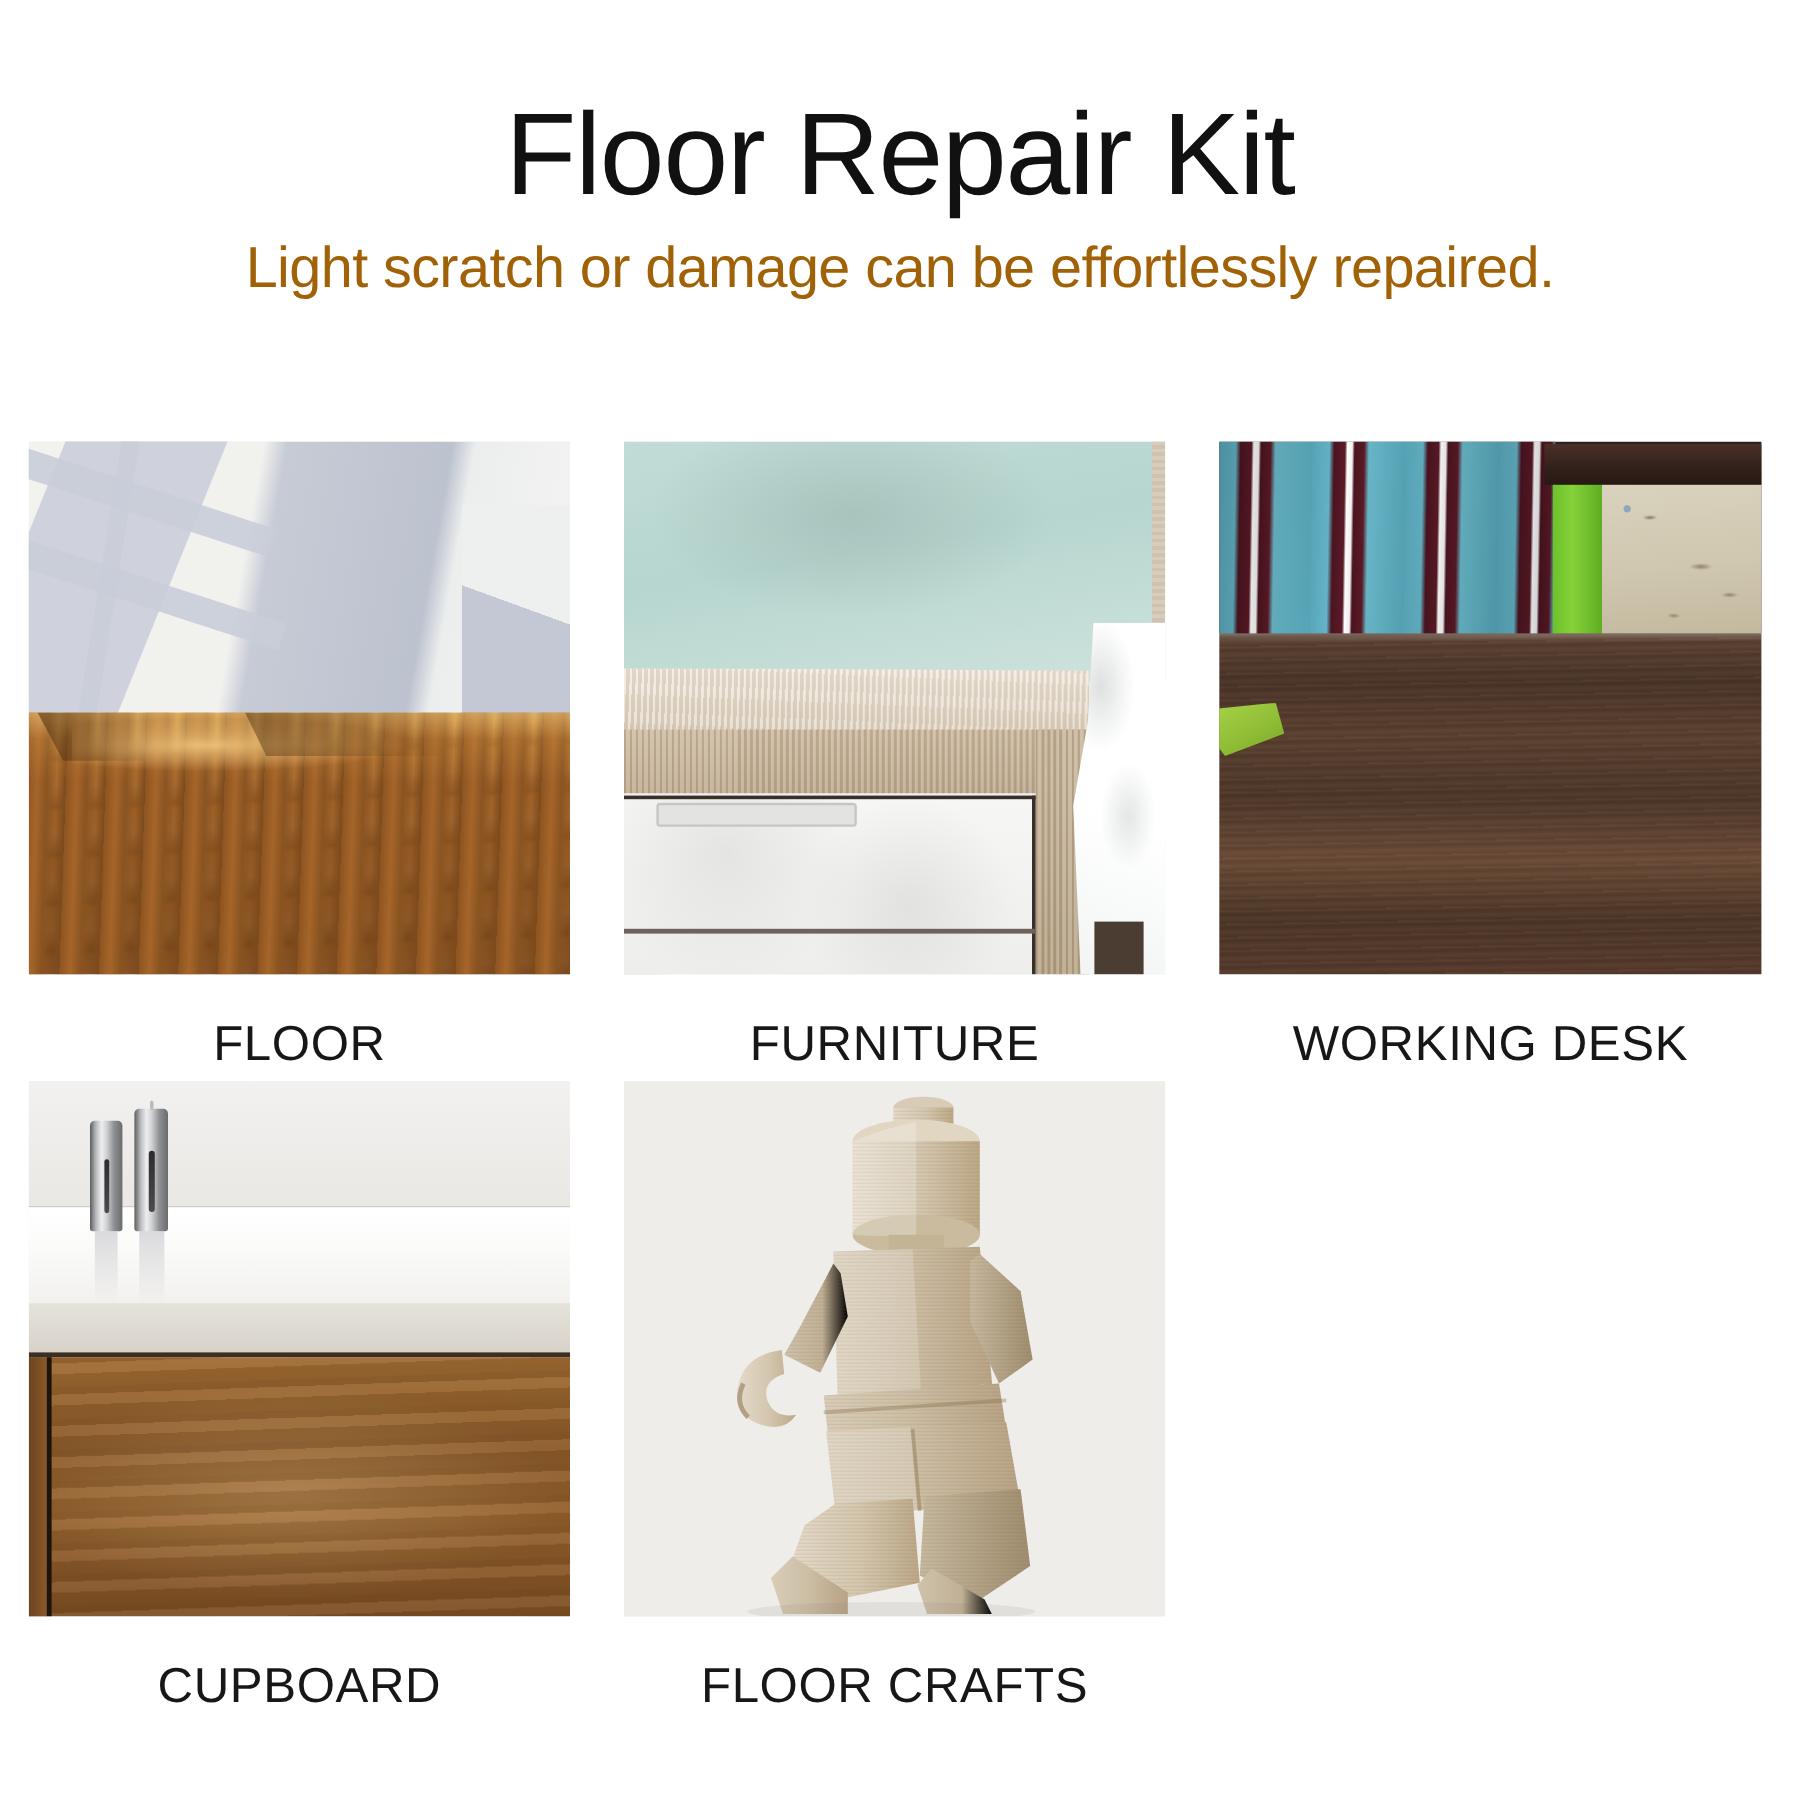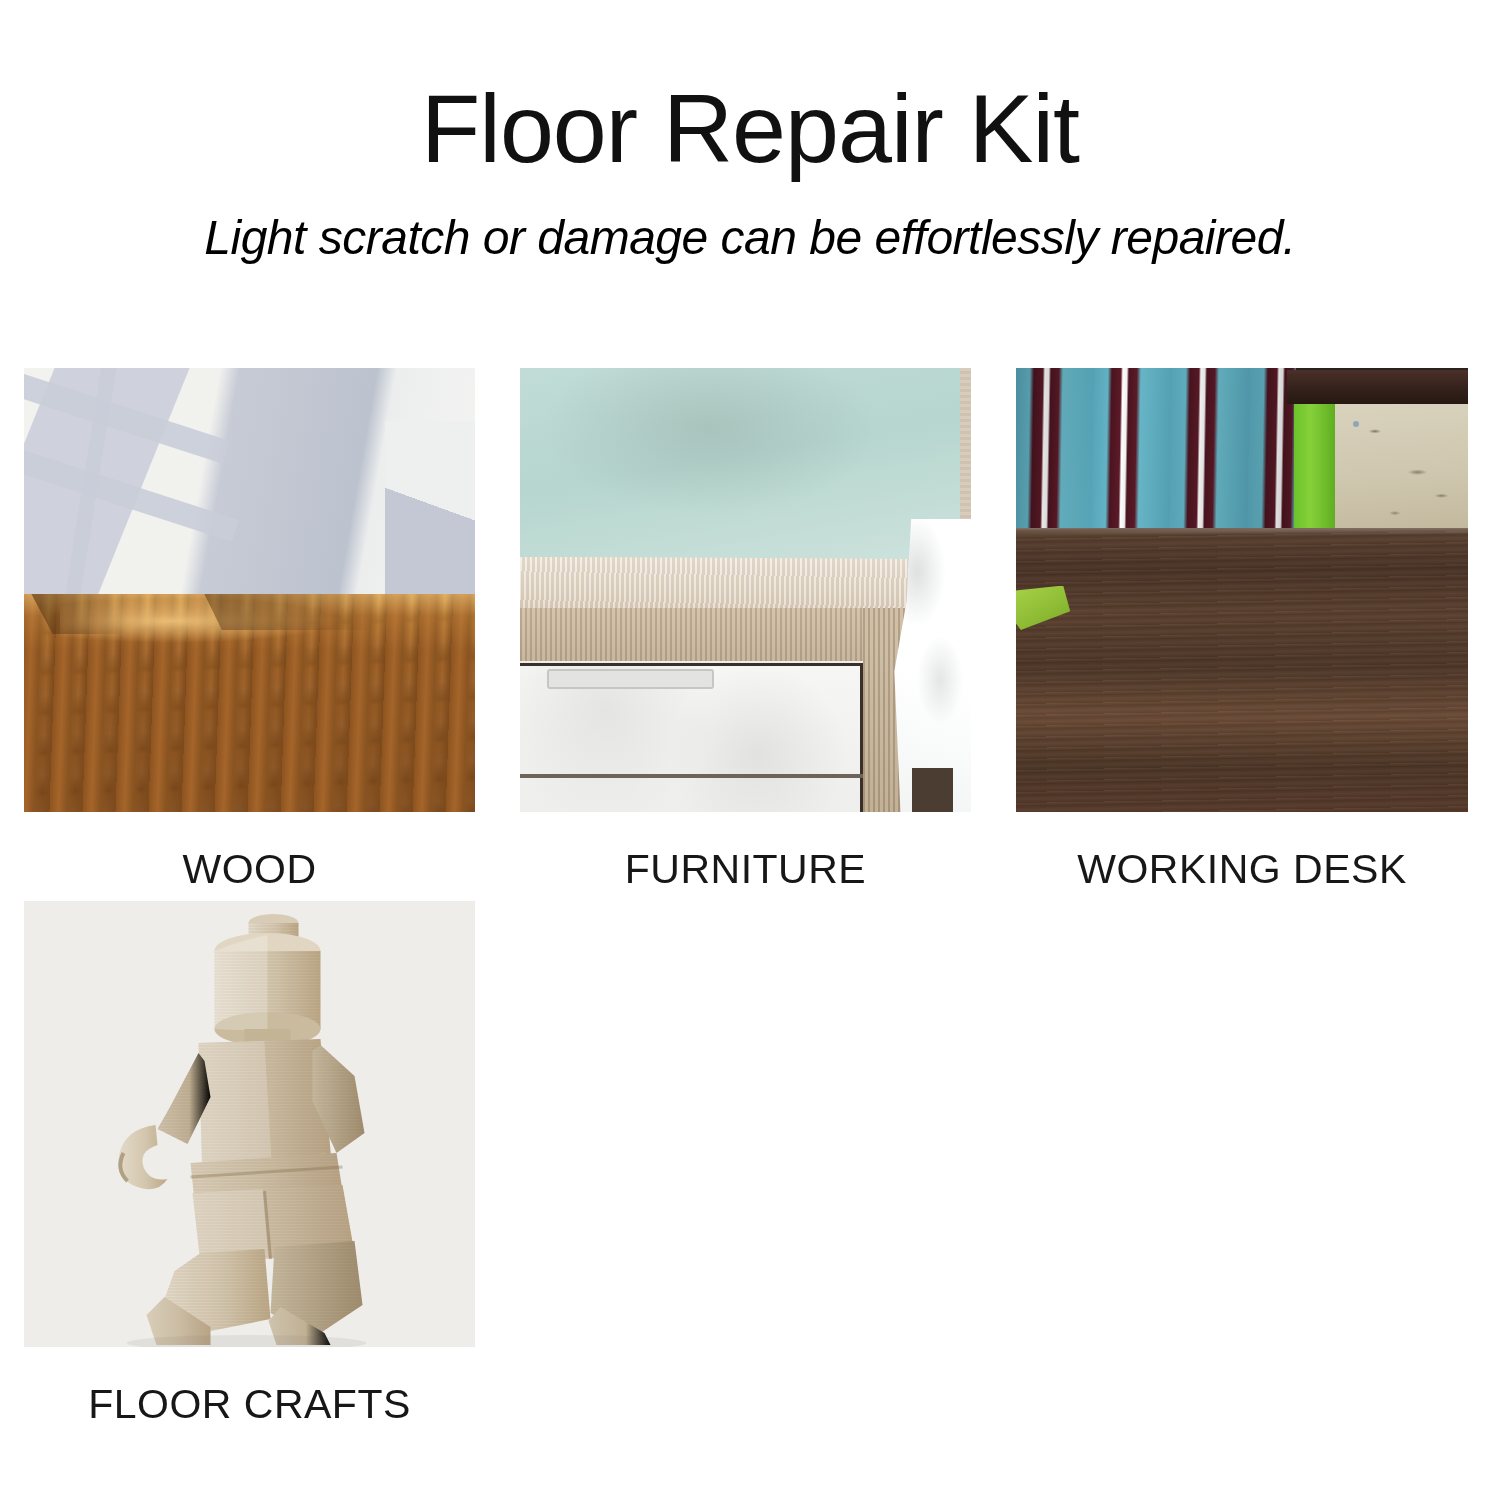--- a/index.html
+++ b/index.html
@@ -16,24 +16,23 @@
   .title {
     font-size: 97px;
     font-weight: 400;
     letter-spacing: -1px;
     color: #111111;
     line-height: 1.05;
   }
   .subtitle {
     font-size: 48px;
     font-weight: 400;
-    color: #000000;
-    margin-top: 30px;
+    color: #a16207;
+    margin-top: 16px;
     letter-spacing: -0.5px;
-    font-style: italic;
   }
 
   
   .grid {
     position: absolute;
     left: 24px; top: 368px;
     width: 1454px;
     display: grid;
     grid-template-columns: 451px 451px 452px;
     column-gap: 45px;
@@ -335,21 +334,21 @@
         <div class="floor-shadowA"></div>
         <div class="floor-shadowB"></div>
         <div class="floor-shadowC"></div>
         <div class="floor-shadowD"></div>
         <div class="floor-shadowE"></div>
         <div class="floor-board"></div>
         <div class="floor-glow"></div>
         <div class="floor-castshadow"></div>
         <div class="floor-castshadow2"></div>
       </div>
-      <div class="caption">WOOD</div>
+      <div class="caption">FLOOR</div>
     </div>
 
     <div class="cell">
       <div class="thumb">
         <div class="furn-wall"></div>
         <div class="furn-wall-right"></div>
         <div class="furn-green"></div>
         <div class="furn-top"></div>
         <div class="furn-front"></div>
         <div class="furn-side"></div>
@@ -371,20 +370,45 @@
         <div class="desk-green"></div>
         <div class="desk-ply"></div>
         <div class="desk-ply-nail"></div>
         <div class="desk-surface"></div>
         <div class="desk-edge-hi"></div>
         <div class="desk-cloth"></div>
       </div>
       <div class="caption">WORKING DESK</div>
     </div>
 
+    <div class="cell row2">
+      <div class="thumb">
+        <div class="cup-wall"></div>
+        <div class="cup-counter-line"></div>
+        <div class="cup-counter"></div>
+
+        <div class="grinder" style="left:11.4%; top:7.5%; width:5.9%; height:20.5%;">
+          <div class="grinder-slot"></div>
+        </div>
+        <div class="grinder-refl" style="left:12.2%; top:28%; width:4.3%; height:13.5%;"></div>
+
+        <div class="grinder" style="left:19.6%; top:5.2%; width:6.2%; height:22.8%;">
+          <div class="grinder-knob"></div>
+          <div class="grinder-slot"></div>
+        </div>
+        <div class="grinder-refl" style="left:20.4%; top:28%; width:4.6%; height:13.5%;"></div>
+
+        <div class="cup-counter-edge"></div>
+        <div class="cup-shadowline"></div>
+        <div class="cup-door"></div>
+        <div class="cup-door-leftedge"></div>
+        <div class="cup-door-gap"></div>
+      </div>
+      <div class="caption">CUPBOARD</div>
+    </div>
 
     <div class="cell row2">
       <div class="thumb">
         <div class="wc-bg"></div>
         <svg class="wc-fig" viewBox="0 0 450 446">
           <defs>
             <linearGradient id="wd1" x1="0" y1="0" x2="1" y2="0">
               <stop offset="0%" stop-color="#d9cdb8"></stop>
               <stop offset="45%" stop-color="#cdbfa6"></stop>
               <stop offset="100%" stop-color="#b8a385"></stop>

